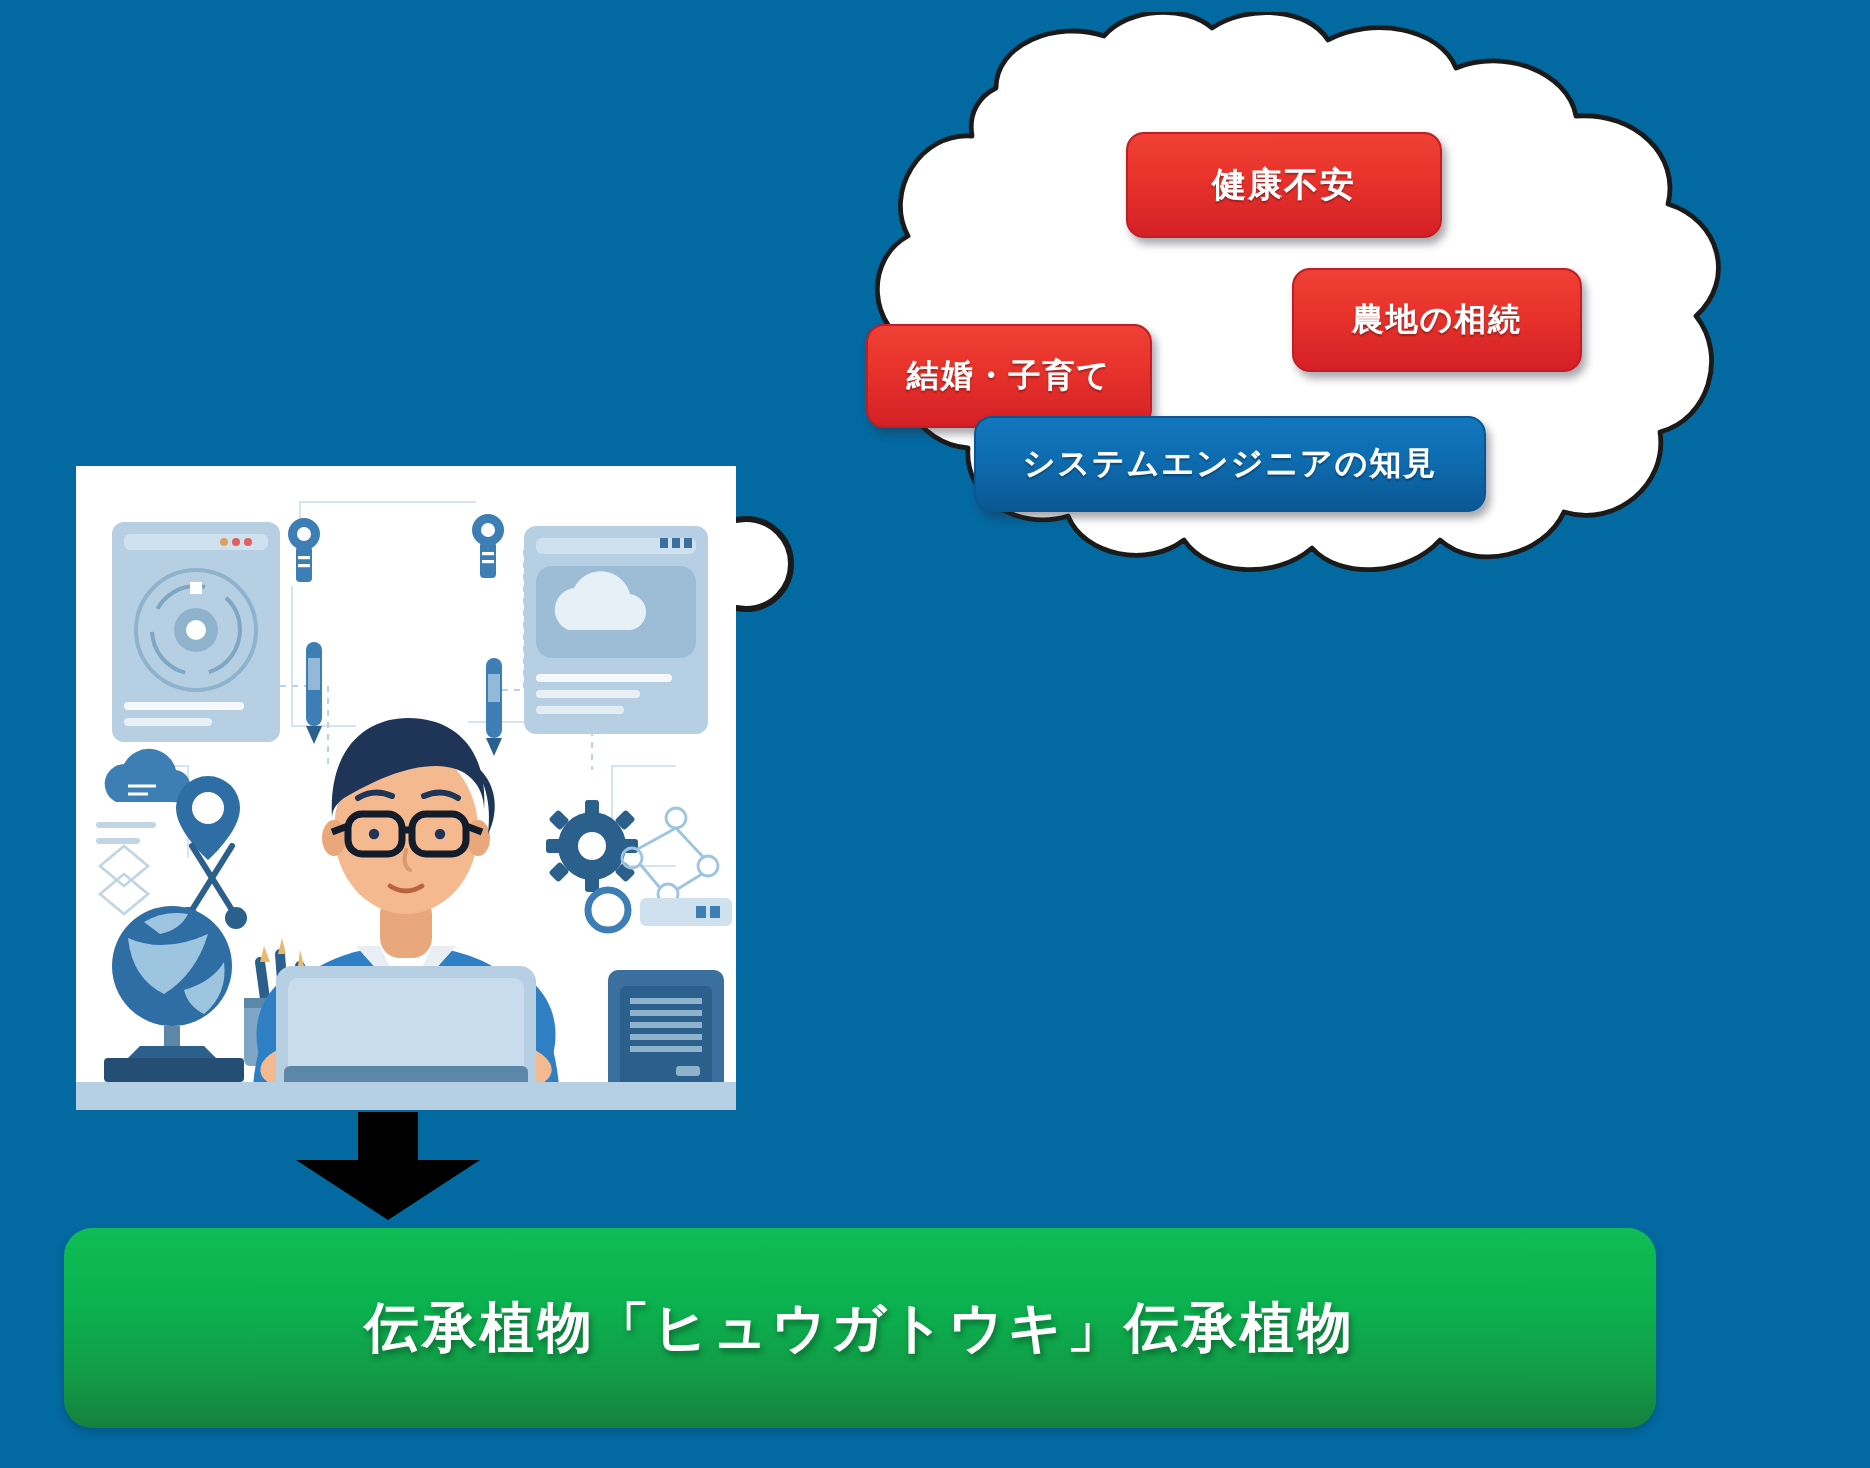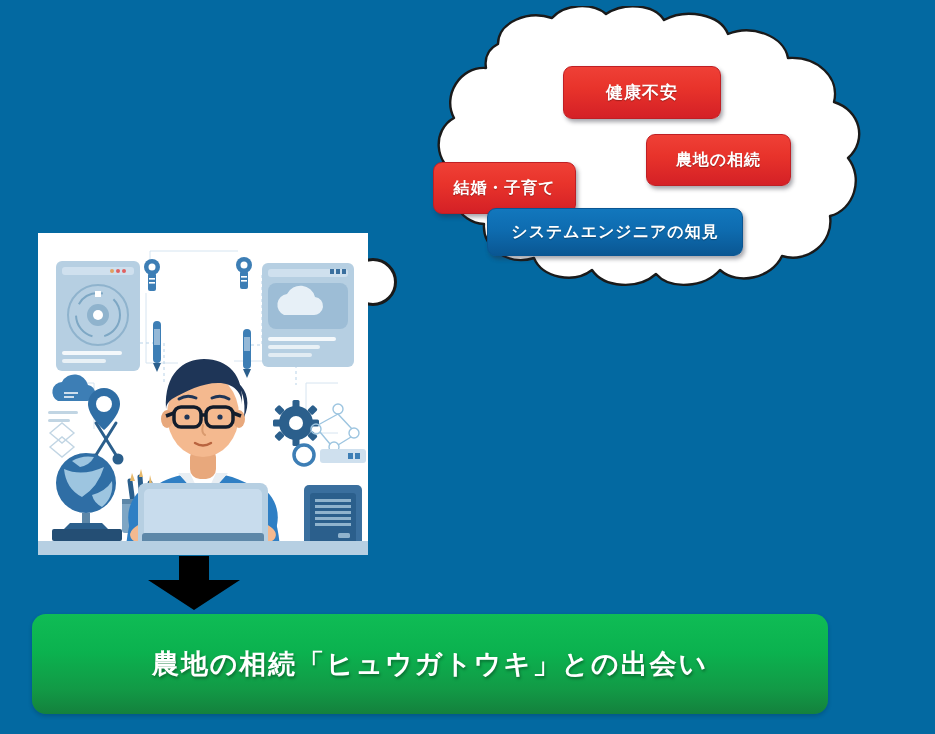--- a/index.html
+++ b/index.html
@@ -444,16 +444,16 @@
     </svg>
   </div>
 
   <div class="arrow-down">
     <svg viewBox="0 0 92 54" xmlns="http://www.w3.org/2000/svg">
       <path d="M31 0 H61 V24 H92 L46 54 L0 24 H31 Z" fill="#000000"></path>
     </svg>
   </div>
 
   <div class="green-banner">
-    <span class="green-banner-text">農地の相続「ヒュウガトウキ」との出会い</span>
+    <span class="green-banner-text">伝承植物「ヒュウガトウキ」伝承植物</span>
   </div>
 
 </div>
 
 </body></html>

